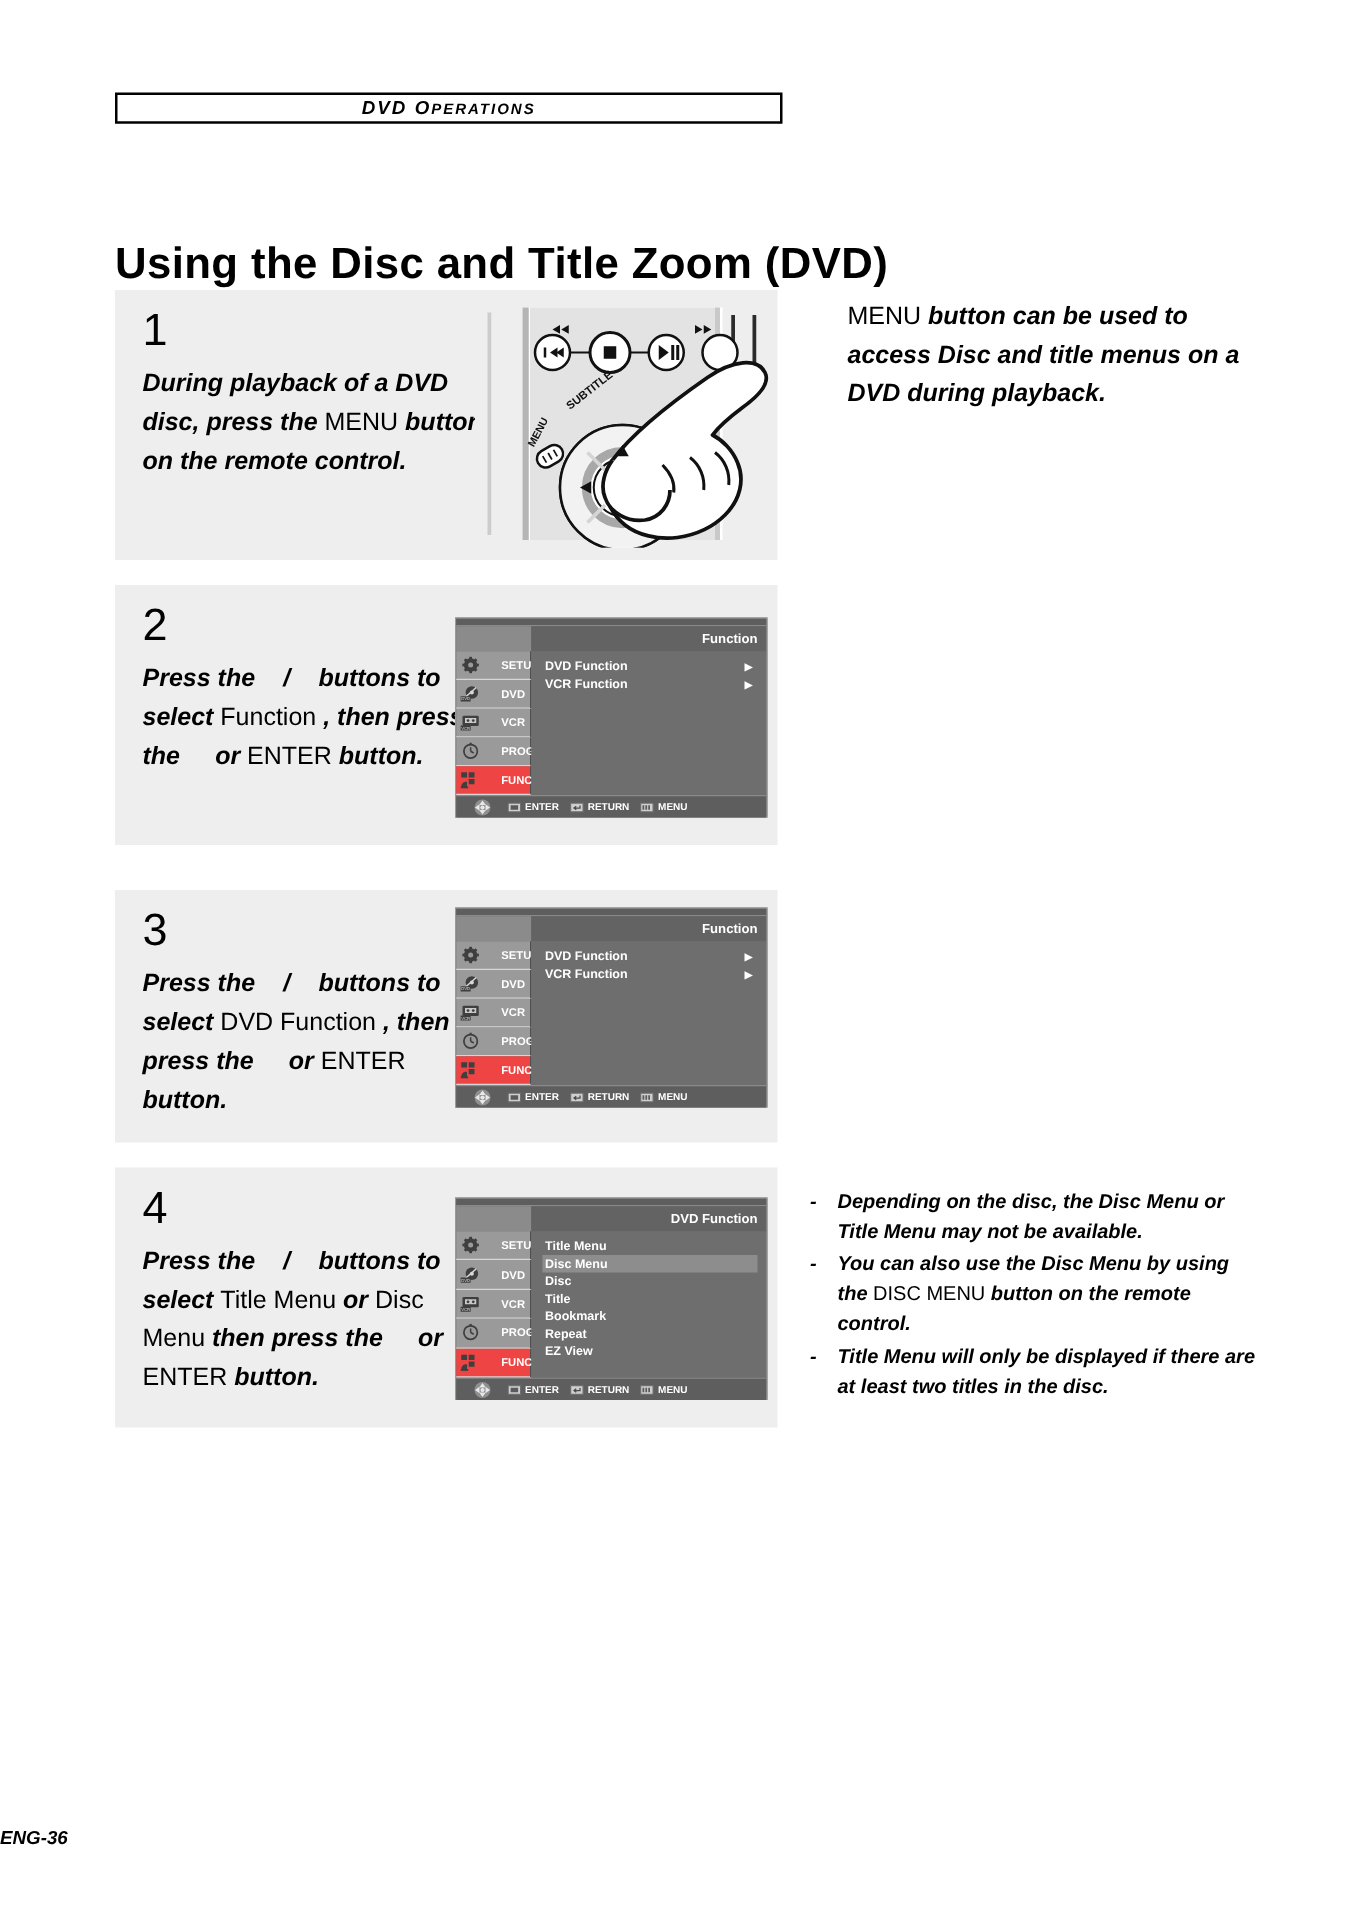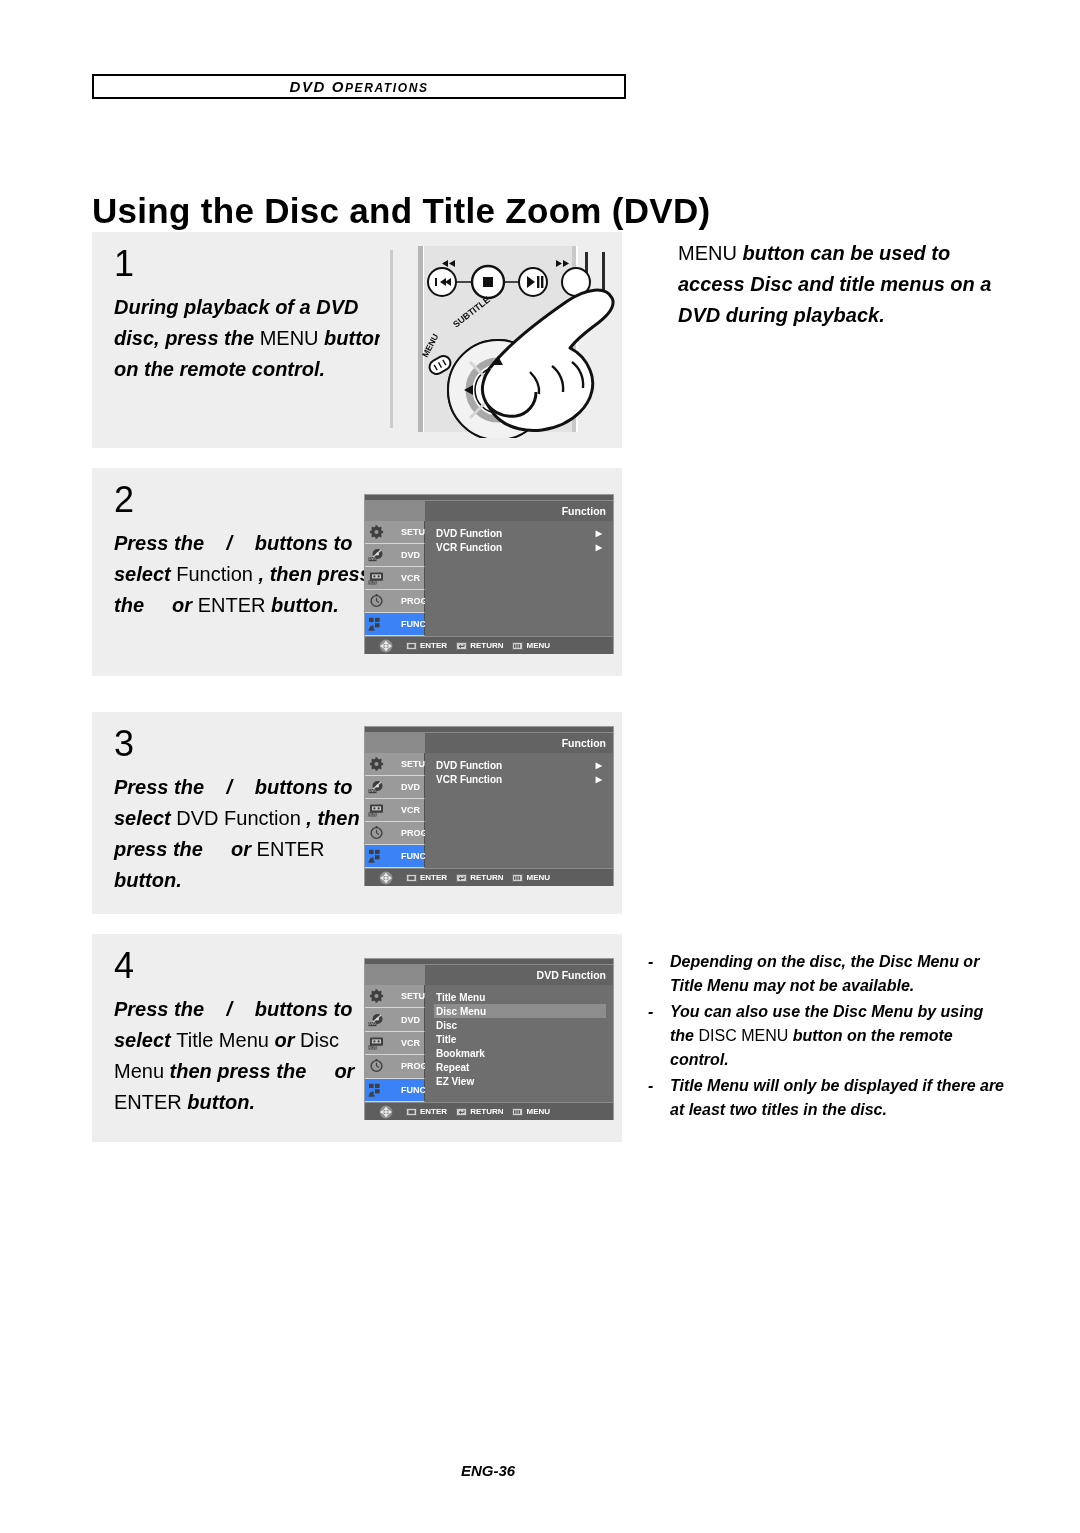--- a/index.html
+++ b/index.html
@@ -158,21 +158,21 @@
     background: #9a9a9a;
     border-bottom: 1px solid #d6d6d6;
     border-right: 1px solid #4f4f4f;
     display: flex;
     align-items: center;
     gap: 16px;
     padding-left: 3px;
     box-sizing: border-box;
   }
   .osd-side-item.selected {
-    background: #3b82f6;
+    background: #ef4444;
   }
   .osd-side-label {
     font-size: 9px;
     font-weight: bold;
     color: #ffffff;
     flex: 1;
     text-align: right;
     padding-right: 4px;
   }
   .osd-side-icon {
@@ -264,21 +264,20 @@
   }
   .note-text { flex: 1; }
   .note-text .plain { font-weight: normal; font-style: normal; }
 
   
   .page-footer {
     position: absolute;
     left: 0;
     top: 1462px;
     width: 976px;
-    text-align: center;
     font-size: 15px;
     font-weight: bold;
     font-style: italic;
   }
 </style>
 </head>
 <body>
 
 <div class="header-banner">
   <div class="header-banner-text">

